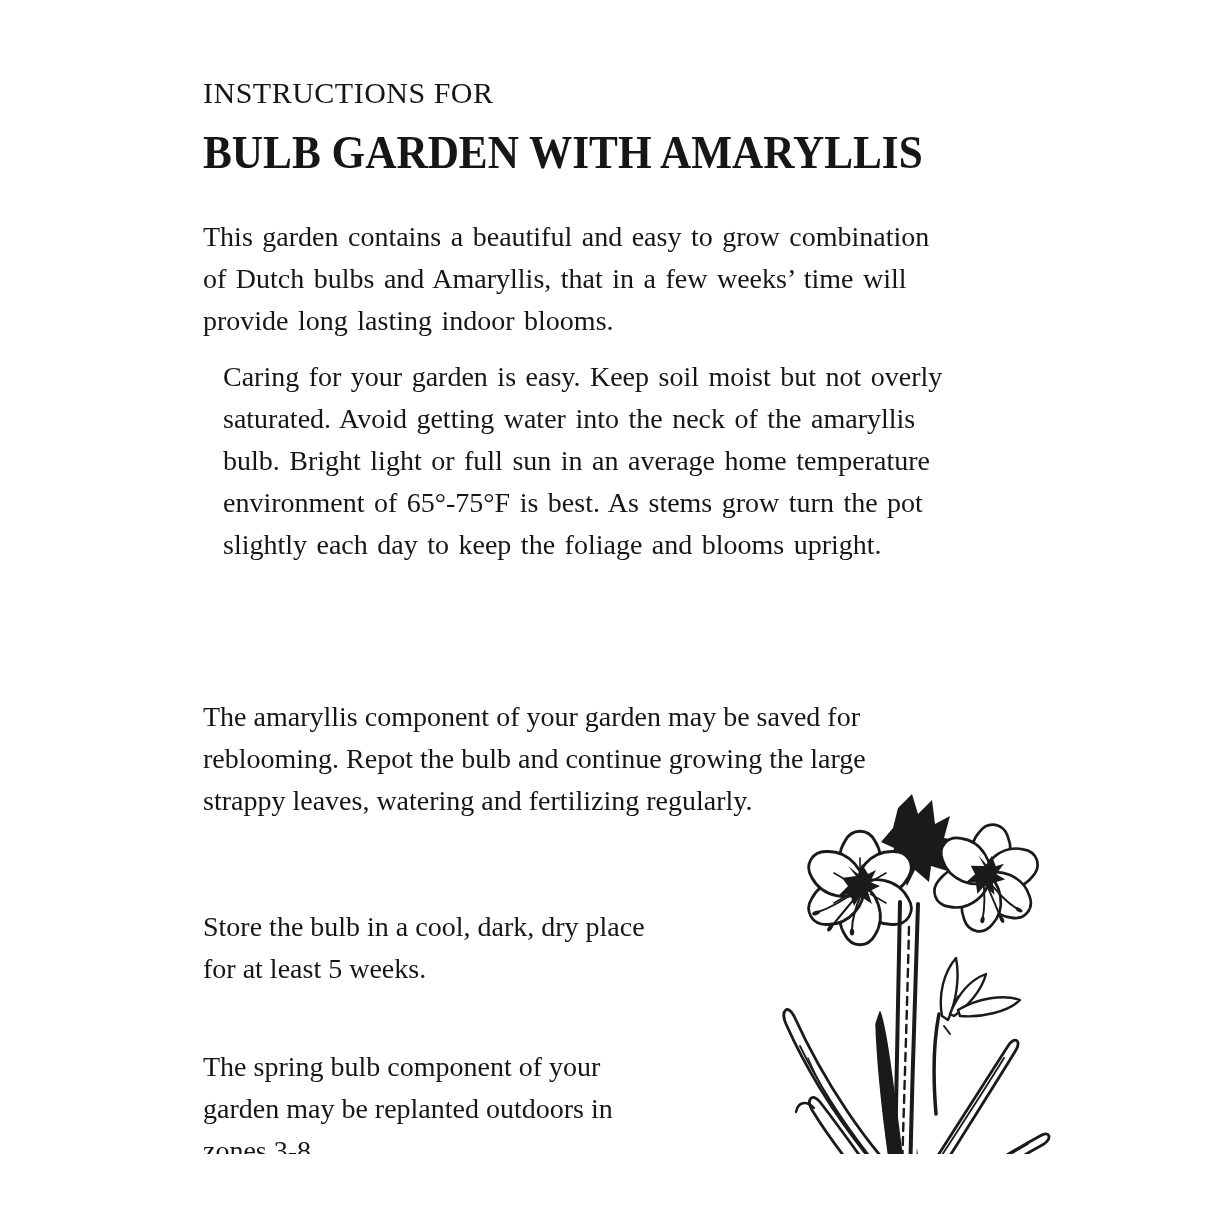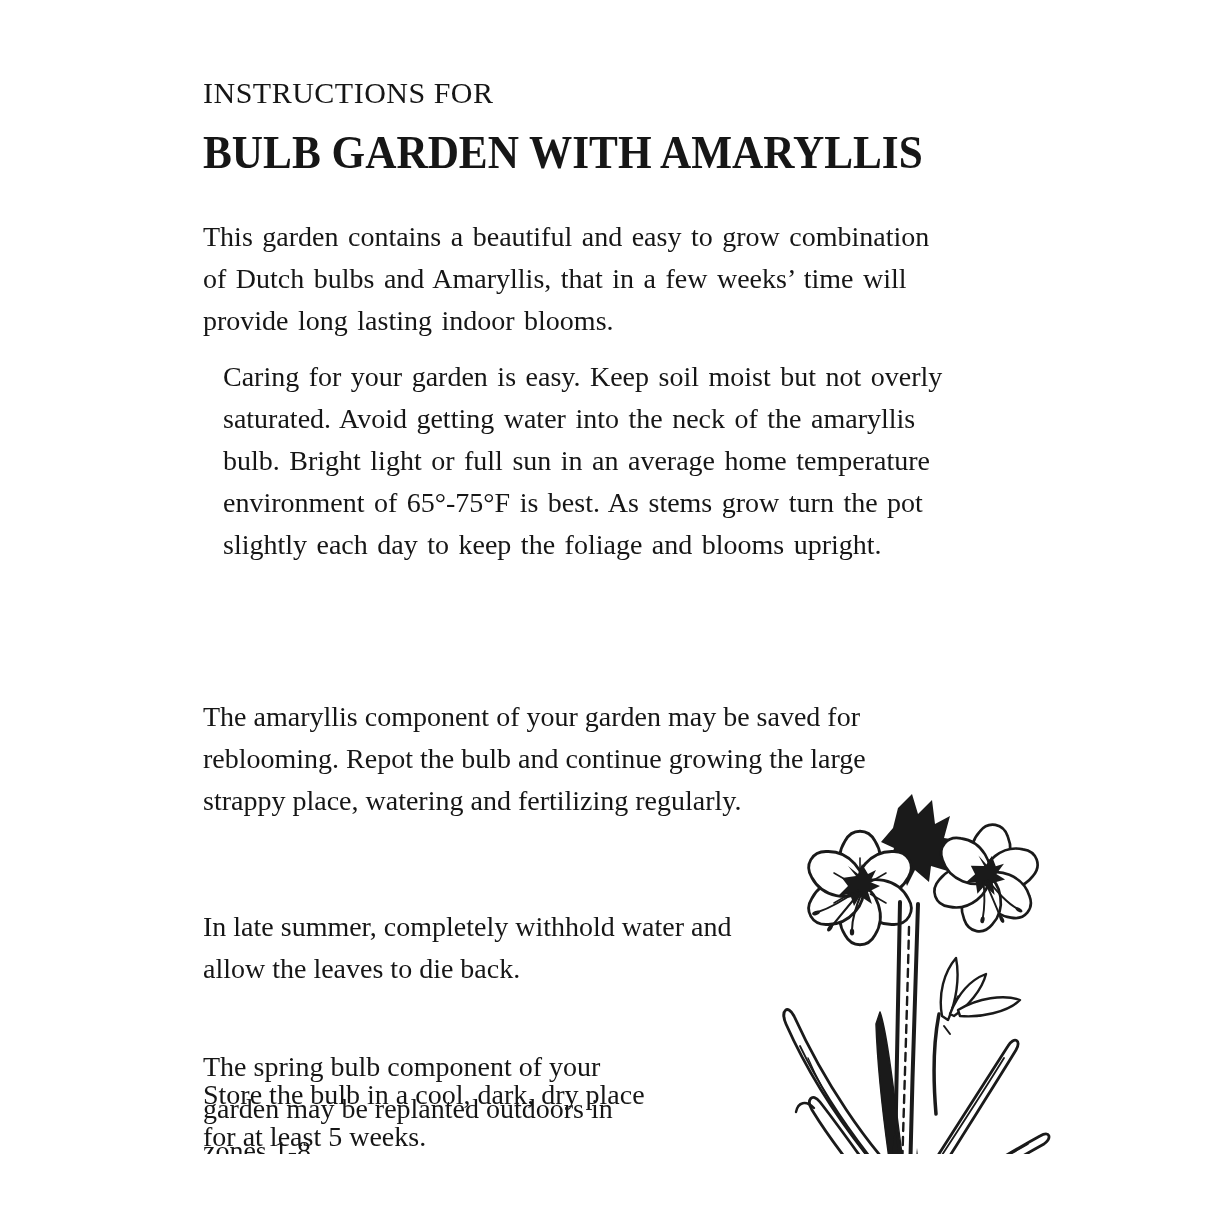--- a/index.html
+++ b/index.html
@@ -60,31 +60,29 @@
 
   <div class="abs body-text jus care">Caring for your garden is easy. Keep soil moist but not overly
 saturated. Avoid getting water into the neck of the amaryllis
 bulb. Bright light or full sun in an average home temperature
 environment of 65°-75°F is best. As stems grow turn the pot
 slightly each day to keep the foliage and blooms upright.</div>
 
   <div class="abs body-text steps">
     <div>The amaryllis component of your garden may be saved for
 reblooming. Repot the bulb and continue growing the large
-strappy place, watering and fertilizing regularly.</div>
-    <div>In late summer, completely withhold water and
-allow the leaves to die back.</div>
+strappy leaves, watering and fertilizing regularly.</div>
     <div>Store the bulb in a cool, dark, dry place
 for at least 5 weeks.</div>
     
   </div>
 
   <div class="abs body-text spring">The spring bulb component of your
 garden may be replanted outdoors in
-zones 1-8.</div>
+zones 3-8.</div>
 
   <div class="abs flower">
     <svg viewBox="0 0 316 434" width="316" height="434">
       <defs>
         <path id="petal" d="M0,3 C-17,-2 -27,-28 -15,-47 C-8,-60 8,-60 15,-47 C27,-28 17,-2 0,3 Z"></path>
       </defs>
 
       <path d="M138,26 L152,12 L158,32 L172,18 L175,42 L190,34 L184,56 L197,58 L183,74 L191,90 L171,84 L169,100 L155,88 L147,104 L140,82 L128,88 L134,66 L121,60 L133,46 Z" fill="#1a1a1a" stroke="none"></path>
 
       <g transform="translate(226,96) rotate(10) scale(0.95)">

